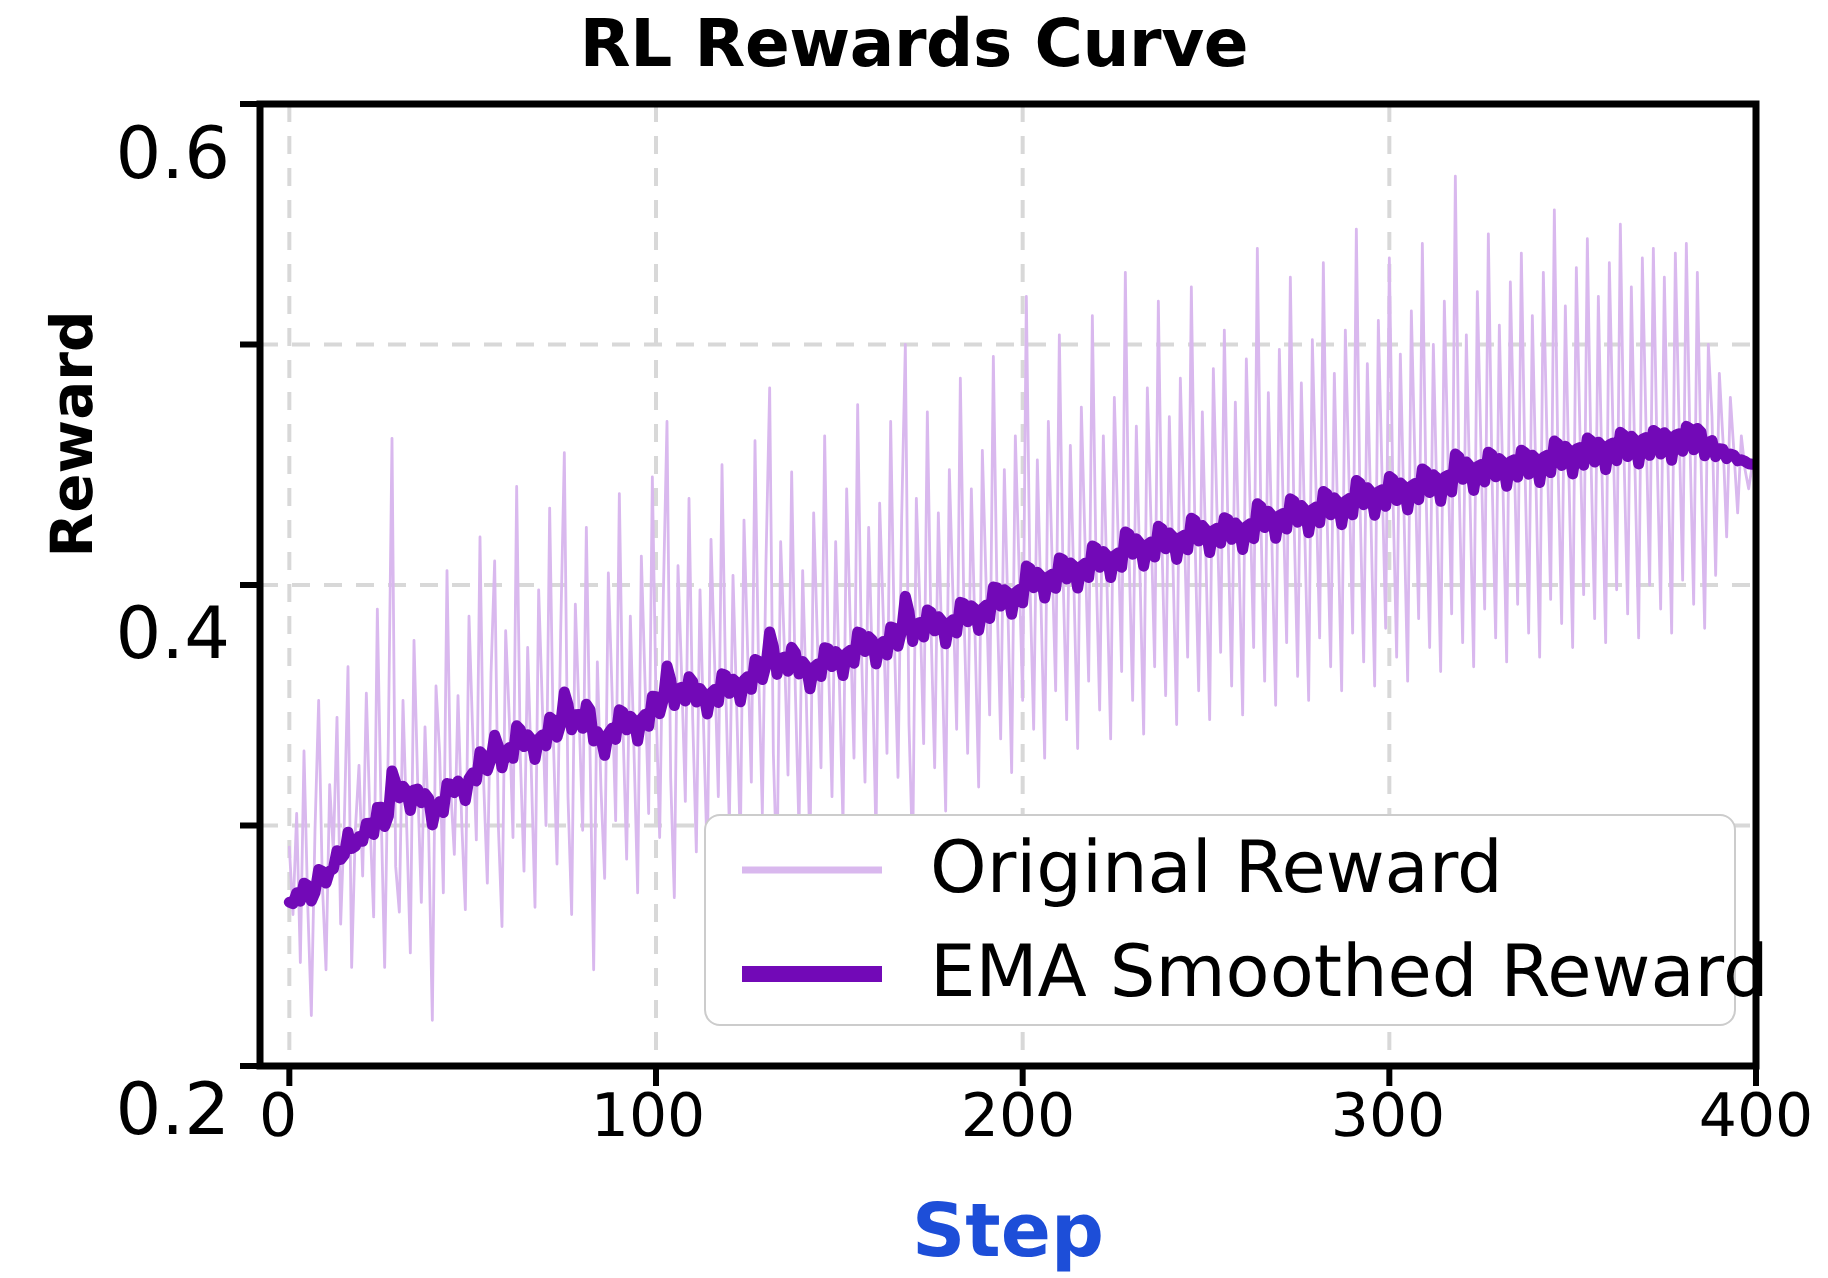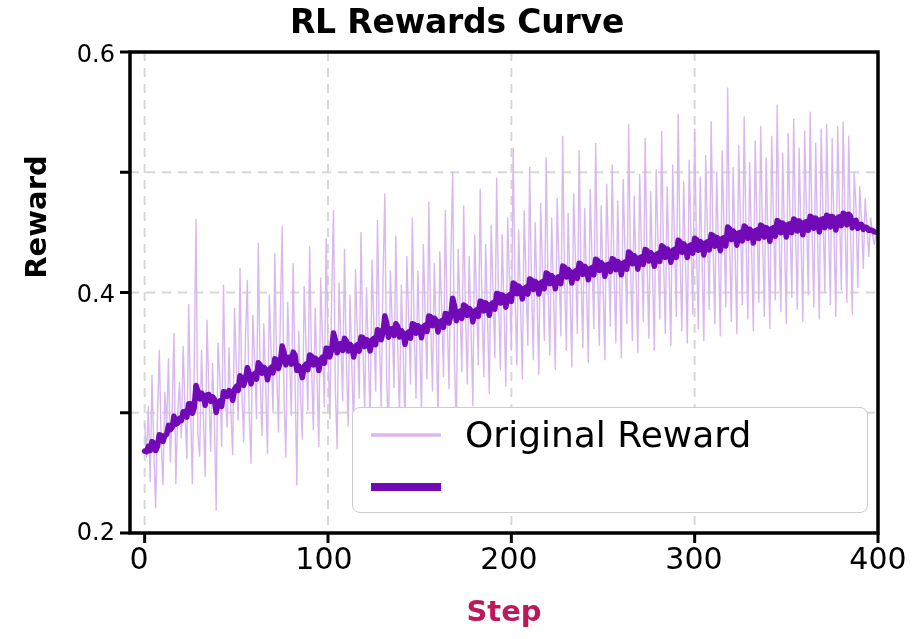--- a/index.html
+++ b/index.html
@@ -49,34 +49,35 @@
     transform: rotate(-90deg);
     transform-origin: center center;
     font-family: "DejaVu Sans", sans-serif;
   }
   #x-axis-label {
     position: absolute;
     left: 130px;
     top: 594px;
     width: 748px;
     text-align: center;
-    font-size: 29px;
+    font-size: 37px;
     font-weight: bold;
-    color: #be185d;
+    color: #1d4ed8;
     font-family: "DejaVu Sans", sans-serif;
   }
   .ytick-label {
     position: absolute;
     right: 0;
     width: 110px;
     text-align: right;
-    font-size: 24px;
+    font-size: 36px;
     color: #000000;
     font-family: "DejaVu Sans", sans-serif;
     white-space: nowrap;
+    margin-top: 17px;
   }
   .xtick-label {
     position: absolute;
     width: 120px;
     text-align: center;
     font-size: 30px;
     color: #000000;
     font-family: "DejaVu Sans", sans-serif;
     white-space: nowrap;
   }
@@ -188,16 +189,17 @@
           </svg>
       </span>
       <span class="legend-text">Original Reward</span>
     </div>
     <div class="legend-row" style="top:52px;">
       <span class="legend-swatch">
         <svg class="legend-line" height="12" width="74">
             <line x1="2" y1="6" x2="72" y2="6" stroke="#7209b7" stroke-width="8"></line>
           </svg>
       </span>
+      <span class="legend-text">EMA Smoothed Reward</span>
     </div>
   </div>
 
 </div>
 
 </body></html>

